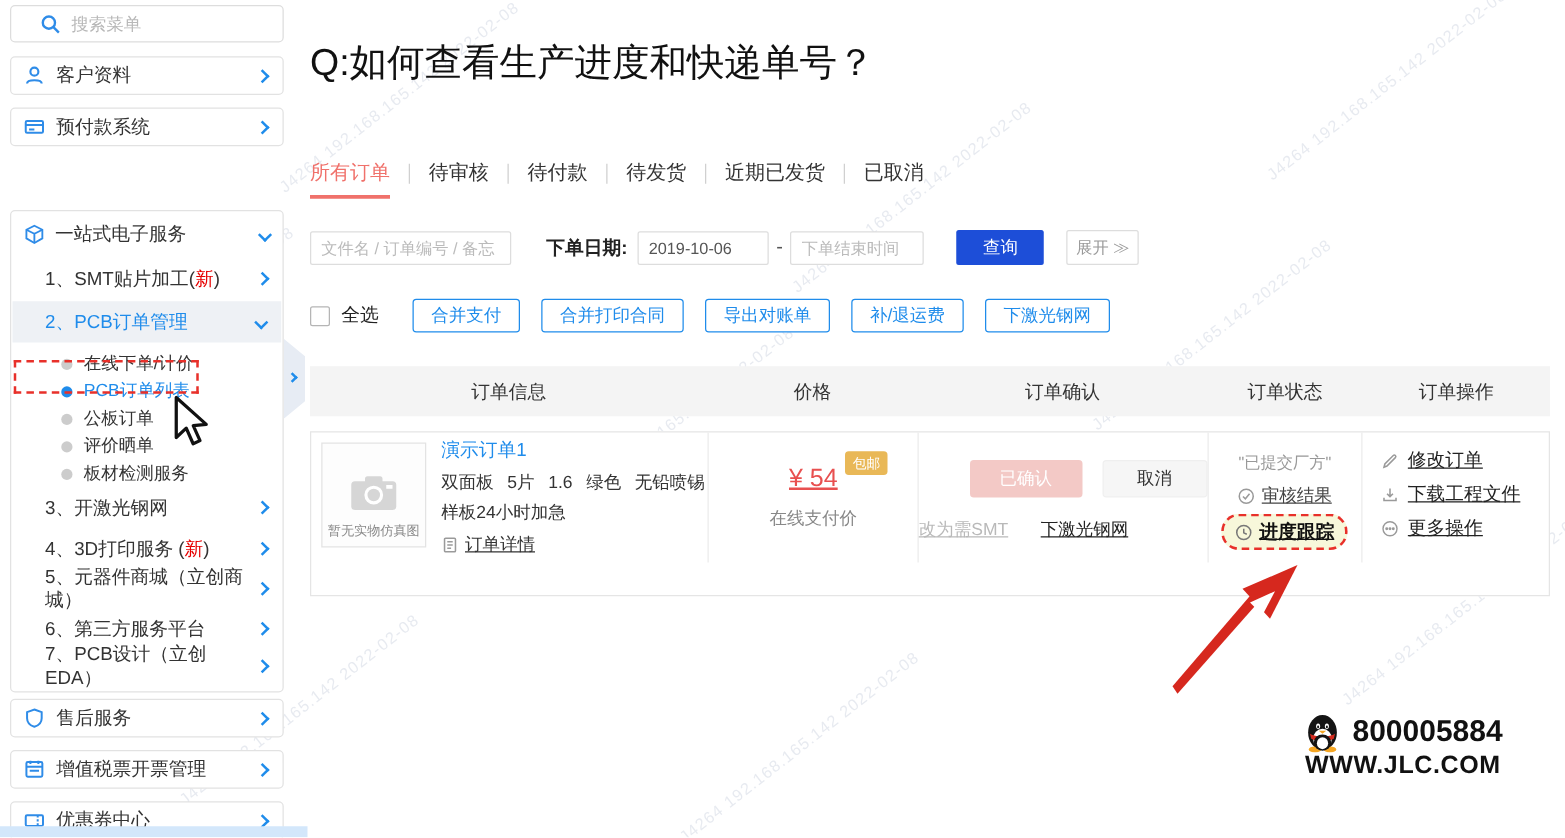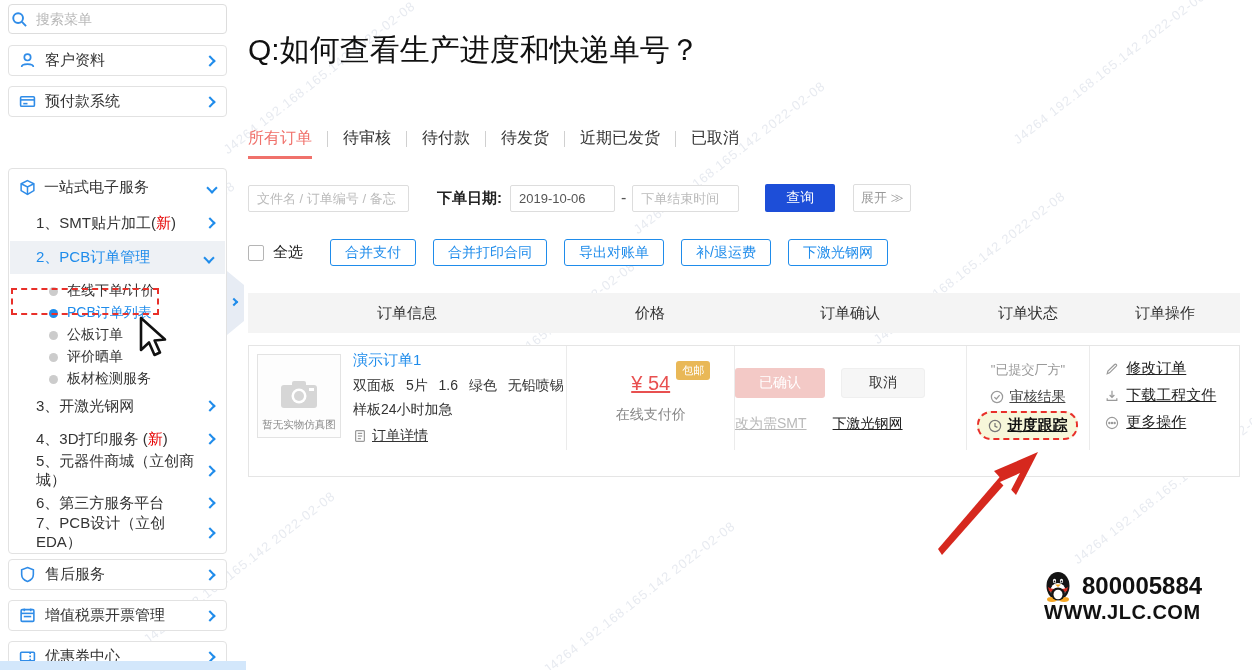--- a/index.html
+++ b/index.html
@@ -13,21 +13,21 @@
   .wm3{left:20px;top:250px}.wm4{left:420px;top:330px}.wm5{left:850px;top:260px}
   .wm6{left:120px;top:560px}.wm7{left:520px;top:590px}.wm8{left:1050px;top:480px}
 
   
   .scard { position:absolute; left:8px; width:219px; height:31px; border:1px solid #e2e2e2; border-radius:4px; background:#fff; display:flex; align-items:center; gap:9px; padding:0 12px 0 10px; font-size:15px; color:#333; }
   .scard .chev { margin-left:auto; }
   .chev { width:8px; height:8px; border-right:2px solid #1f8ceb; border-bottom:2px solid #1f8ceb; transform:rotate(-45deg); flex:0 0 auto; }
   .chev.down { transform:rotate(45deg); }
   .icon-svg { width:17px; height:17px; color:#2f8ce8; flex:0 0 auto; }
 
-  .searchbox { position:absolute; left:8px; top:4px; width:219px; height:30px; border:1px solid #ddd; border-radius:4px; display:flex; align-items:center; gap:8px; padding:0 2px; }
+  .searchbox { position:absolute; left:8px; top:4px; width:219px; height:30px; border:1px solid #ddd; border-radius:4px; display:flex; align-items:center; gap:8px; padding:0 23px; }
   .searchbox input { border:none; outline:none; font-size:14px; width:160px; color:#333; background:transparent; }
   .searchbox input::placeholder { color:#b8b8b8; }
 
   .group { position:absolute; left:8px; top:168px; width:219px; height:386px; border:1px solid #e2e2e2; border-radius:4px; background:#fff; }
   .grow { position:absolute; display:flex; align-items:center; font-size:15px; color:#333; }
   .g-head { left:10px; right:10px; top:9px; gap:8px; }
   .g-num { left:27px; right:12px; height:24px; }
   .g-num .chev { margin-left:auto; }
   .pcb-row { position:absolute; left:1px; right:1px; top:72px; height:33px; background:#eef1f5; display:flex; align-items:center; padding:0 12px 0 26px; color:#1f8ceb; font-size:15px; }
   .pcb-row .chev { margin-left:auto; }
@@ -93,21 +93,21 @@
   .ilink .txt { text-decoration:underline; }
   .gicon { width:14px; height:14px; color:#9a9a9a; flex:0 0 auto; }
 
   .pricecell { display:flex; flex-direction:column; align-items:center; justify-content:center; width:168px; }
   .pricewrap { position:relative; }
   .price { font-size:20px; color:#e85050; text-decoration:underline; }
   .fbadge { position:absolute; right:-40px; top:-11px; background:#e9b857; color:#fff; font-size:11px; padding:2px 6px; border-radius:3px; }
   .pnote { margin-top:11px; font-size:14px; color:#888; }
 
   .confirmcell { width:232px; padding-top:22px; }
-  .cbtns { display:flex; justify-content:flex-start; gap:16px; }
+  .cbtns { display:flex; justify-content:flex-end; gap:16px; }
   .btn-confirmed { width:90px; height:30px; background:#f3c9c6; color:#fff; border:none; border-radius:3px; font-size:14px; }
   .btn-cancel { width:84px; height:30px; background:#f6f6f6; color:#333; border:1px solid #efefef; border-radius:3px; font-size:14px; }
   .clinks { margin-top:17px; display:flex; justify-content:flex-start; gap:26px; font-size:14px; }
   .link-dim { color:#b9b9b9; text-decoration:underline; }
   .link-dark { color:#222; text-decoration:underline; }
 
   .statuscell { width:124px; padding-top:15px; display:flex; flex-direction:column; align-items:center; }
   .stext { font-size:13px; color:#999; }
   .srow { margin-top:9px; display:flex; align-items:center; gap:5px; font-size:14px; color:#444; }
   .srow .txt { text-decoration:underline; }

